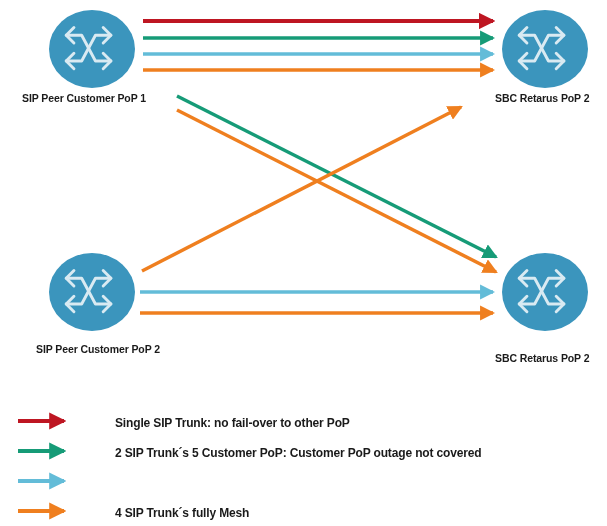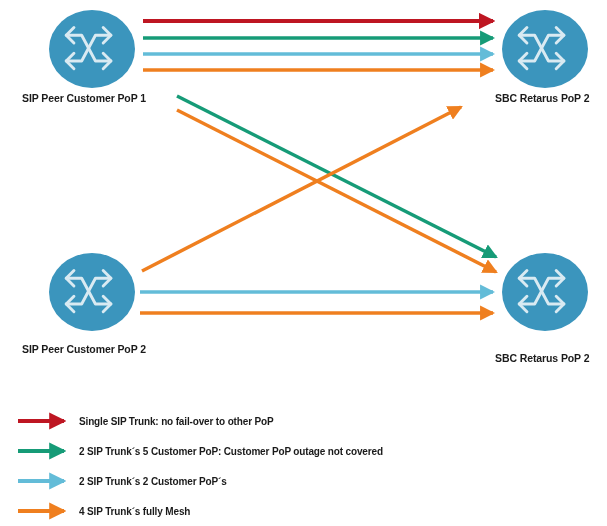--- a/index.html
+++ b/index.html
@@ -32,29 +32,30 @@
     font-family: "Liberation Sans", sans-serif;
     font-size: 10.5px;
     font-weight: bold;
     color: #1a1a1a;
     white-space: nowrap;
     letter-spacing: -0.1px;
   }
   .legend-label {
     position: absolute;
     font-family: "Liberation Sans", sans-serif;
-    font-size: 10px;
+    font-size: 12px;
     font-weight: bold;
     color: #1a1a1a;
     white-space: nowrap;
     letter-spacing: -0.15px;
+    margin-left: 36px;
   }
   #lbl-peer1 { left: 22px;  top: 92px; }
   #lbl-sbc1  { left: 495px; top: 92px; }
-  #lbl-peer2 { left: 22px;  top: 343px; }
+  #lbl-peer2 { left: 36px;  top: 343px; }
   #lbl-sbc2  { left: 495px; top: 343px; margin-top: 9px; }
   #leg-txt-0 { left: 79px; top: 416px; }
   #leg-txt-1 { left: 79px; top: 446px; }
   #leg-txt-2 { left: 79px; top: 476px; }
   #leg-txt-3 { left: 79px; top: 506px; text-align: right; }
 </style>
 </head>
 <body>
 
 <div id="diagram-root">
@@ -148,16 +149,15 @@
     </g>
   </svg>
 
   <div class="node-label" id="lbl-peer1">SIP Peer Customer PoP 1</div>
   <div class="node-label" id="lbl-sbc1">SBC Retarus PoP 2</div>
   <div class="node-label" id="lbl-peer2">SIP Peer Customer PoP 2</div>
   <div class="node-label" id="lbl-sbc2">SBC Retarus PoP 2</div>
 
   <div class="legend-label" id="leg-txt-0">Single SIP Trunk: no fail-over to other PoP</div>
   <div class="legend-label" id="leg-txt-1">2 SIP Trunk´s 5 Customer PoP: Customer PoP outage not covered</div>
-  <div class="legend-label" id="leg-txt-2">2 SIP Trunk´s 2 Customer PoP´s</div>
   <div class="legend-label" id="leg-txt-3">4 SIP Trunk´s fully Mesh</div>
 
 </div>
 
 </body></html>

